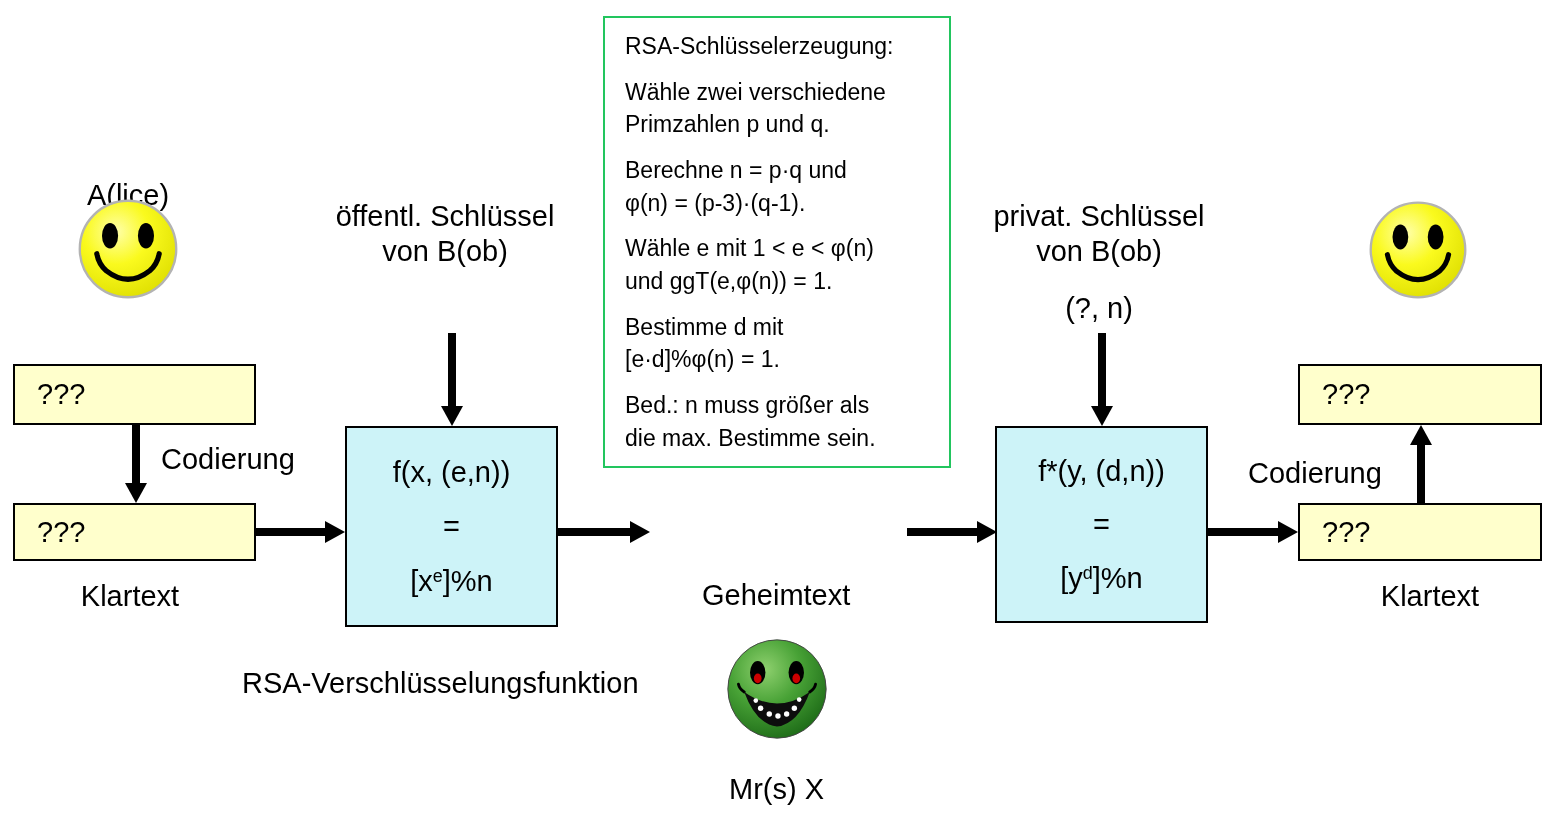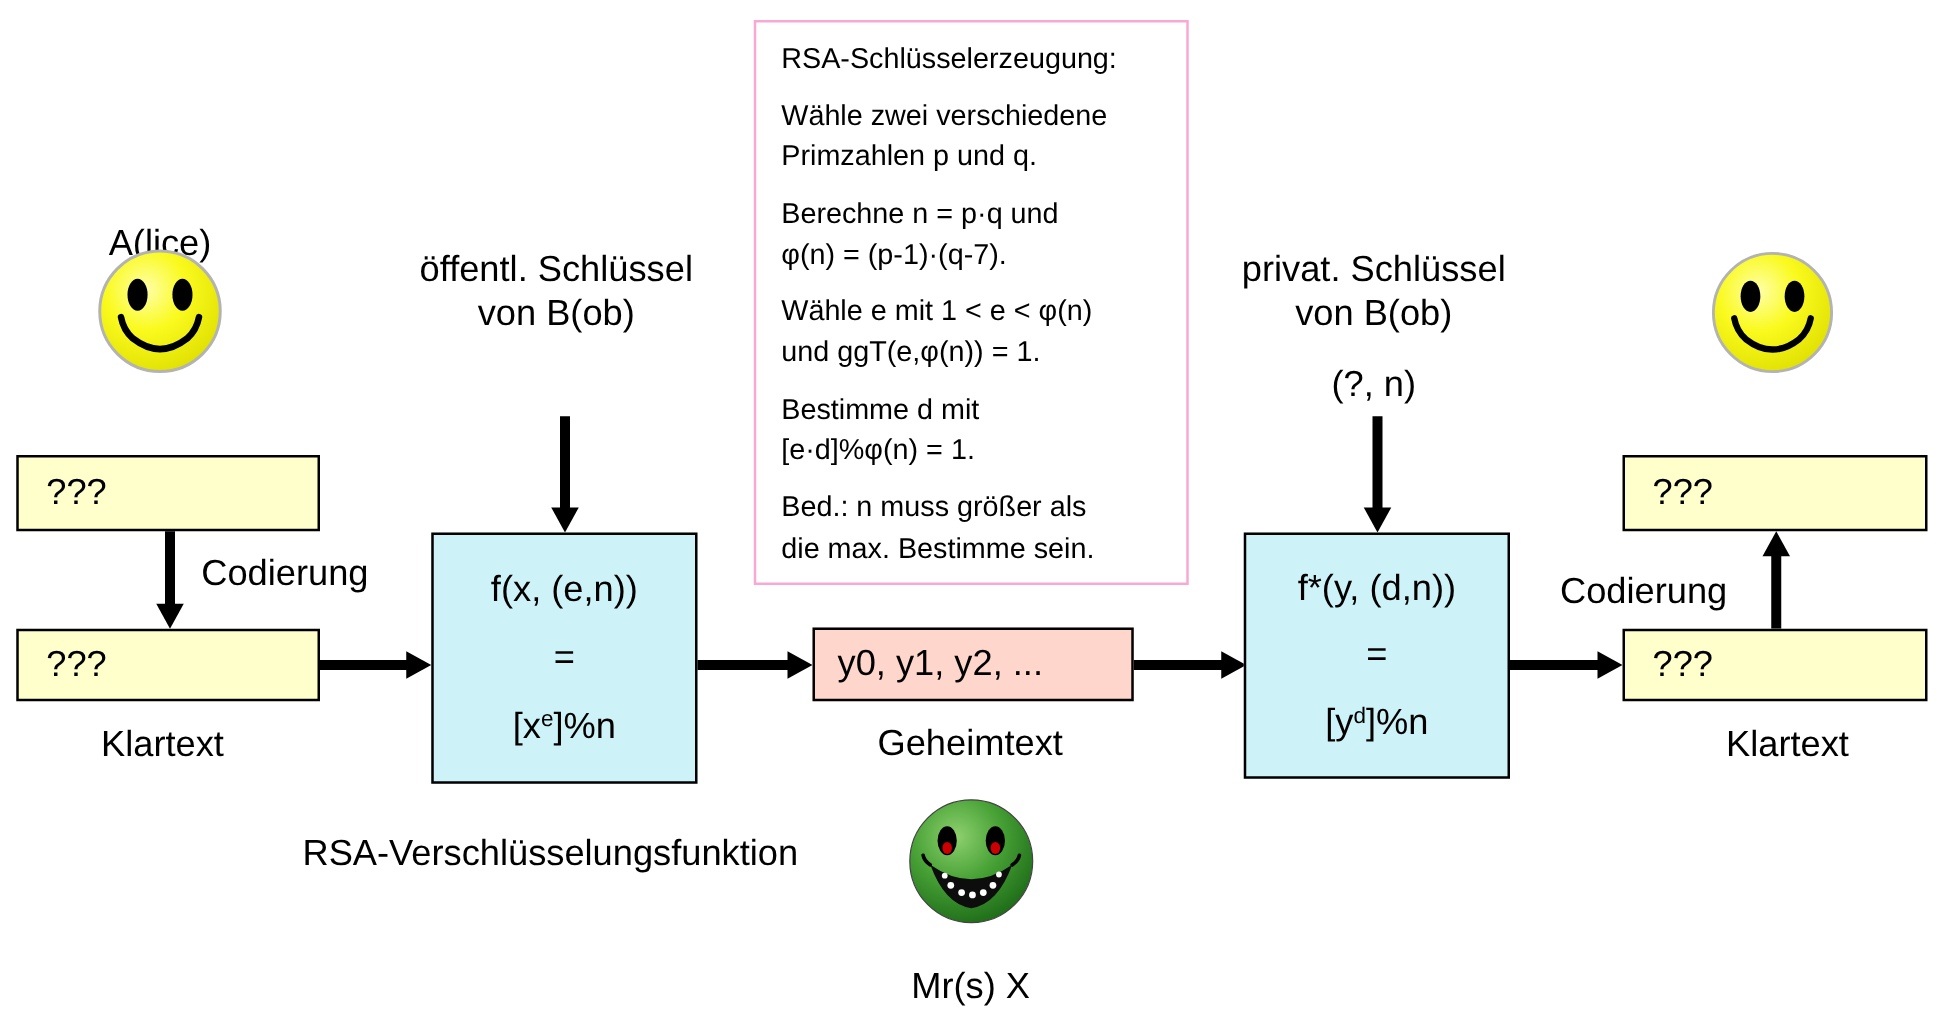--- a/index.html
+++ b/index.html
@@ -9,21 +9,21 @@
   }
   .lbl { position:absolute; font-size:29px; white-space:pre-line; line-height:1.22; }
   .center { text-align:center; }
   .box { position:absolute; border:2px solid #000; box-sizing:border-box; font-size:29px; }
   .ybox { background:#FFFFCC; display:flex; align-items:center; padding-left:22px; }
   .pinkbox { background:#FFD6CC; display:flex; align-items:center; padding-left:18px; }
   .cyanbox { background:#CDF3F8; display:flex; flex-direction:column; align-items:center;
              justify-content:space-evenly; text-align:center; padding:6px 0; }
   .keygen {
     position:absolute; left:603px; top:16px; width:348px; height:452px;
-    border:2px solid #f9a8d4; box-sizing:border-box; background:#fff;
+    border:2px solid #22c55e; box-sizing:border-box; background:#fff;
     padding:12px 14px 0 20px; font-size:23px; line-height:1.42;
   }
   .keygen p { margin:0 0 13px 0; white-space:pre-line; }
   .supx { font-size:0.62em; position:relative; top:-0.45em; }
   
   .arr { position:absolute; }
   .arr.r::before { content:""; position:absolute; left:0; right:18px; top:calc(50% - 4px); height:8px; background:#000; }
   .arr.r::after  { content:""; position:absolute; right:0; top:calc(50% - 11px); width:0; height:0;
                    border-left:20px solid #000; border-top:11px solid transparent; border-bottom:11px solid transparent; }
   .arr.d::before { content:""; position:absolute; top:0; bottom:18px; left:calc(50% - 4px); width:8px; background:#000; }
@@ -52,21 +52,21 @@
         <stop offset="100%" stop-color="#176313"></stop>
       </radialGradient>
     </defs>
   </svg>
 
   <div class="keygen">
     <p>RSA-Schlüsselerzeugung:</p>
     <p>Wähle zwei verschiedene
 Primzahlen p und q.</p>
     <p>Berechne n = p·q und
-φ(n) = (p-1)·(q-7).</p>
+φ(n) = (p-3)·(q-1).</p>
     <p>Wähle e mit 1 &lt; e &lt; φ(n)
 und ggT(e,φ(n)) = 1.</p>
     <p>Bestimme d mit
 [e·d]%φ(n) = 1.</p>
     <p>Bed.: n muss größer als
 die max. Bestimme sein.</p>
   </div>
 
   <div class="lbl center" style="left:28px; top:138px; width:200px;margin-top:40px;">A(lice)</div>
   <svg class="smiley" style="left:76px; top:197px;" width="104" height="104" viewBox="-55 -55 110 110">
@@ -107,23 +107,20 @@
   <div class="arr r" style="left:907px; top:521px; width:90px; height:22px;"></div>
   <div class="arr r" style="left:1208px; top:521px; width:90px; height:22px;"></div>
 
   <div class="box cyanbox" style="left:345px; top:426px; width:213px; height:201px;">
     <div>f(x, (e,n))</div>
     <div>=</div>
     <div><span>[x</span><span class="supx">e</span><span>]%n</span></div>
   </div>
   <div class="lbl" style="left:242px; top:666px;">RSA-Verschlüsselungsfunktion</div>
 
-  <div class="box pinkbox" style="left:650px; top:502px; width:257px; height:59px;">
-    <span>y0, y1, y2, ...</span>
-  </div>
   <div class="lbl" style="left:702px; top:578px;">Geheimtext</div>
 
   <div class="box cyanbox" style="left:995px; top:426px; width:213px; height:197px;">
     <div>f*(y, (d,n))</div>
     <div>=</div>
     <div><span>[y</span><span class="supx">d</span><span>]%n</span></div>
   </div>
 
   <div class="box ybox" style="left:1298px; top:364px; width:244px; height:61px;">
     <span>???</span>

